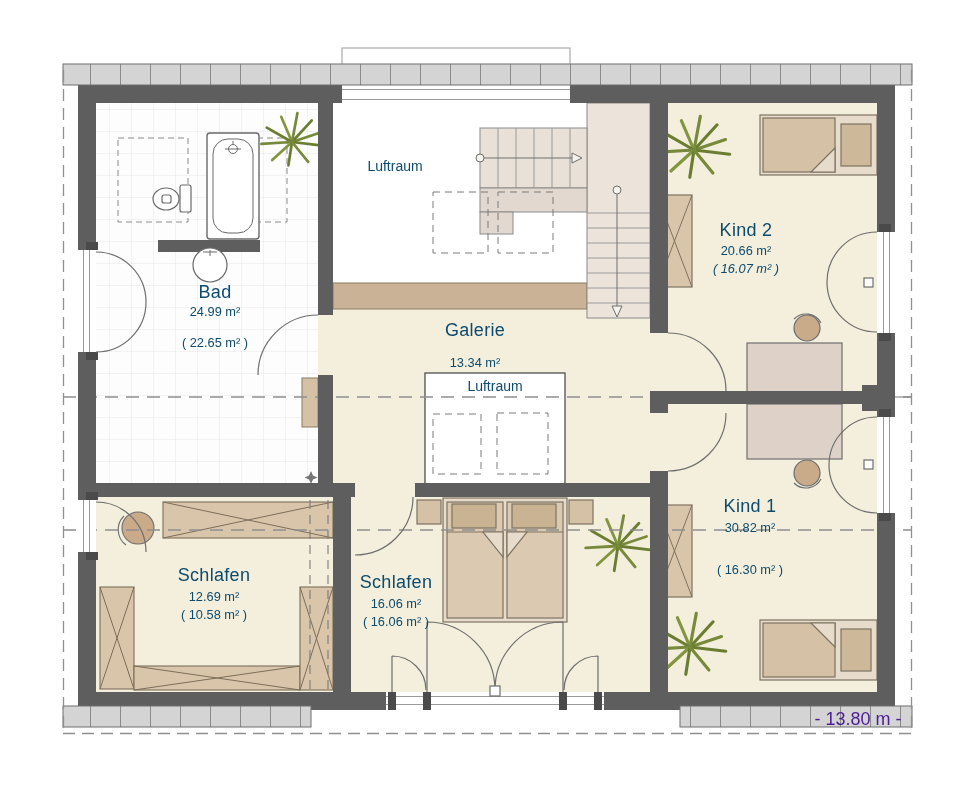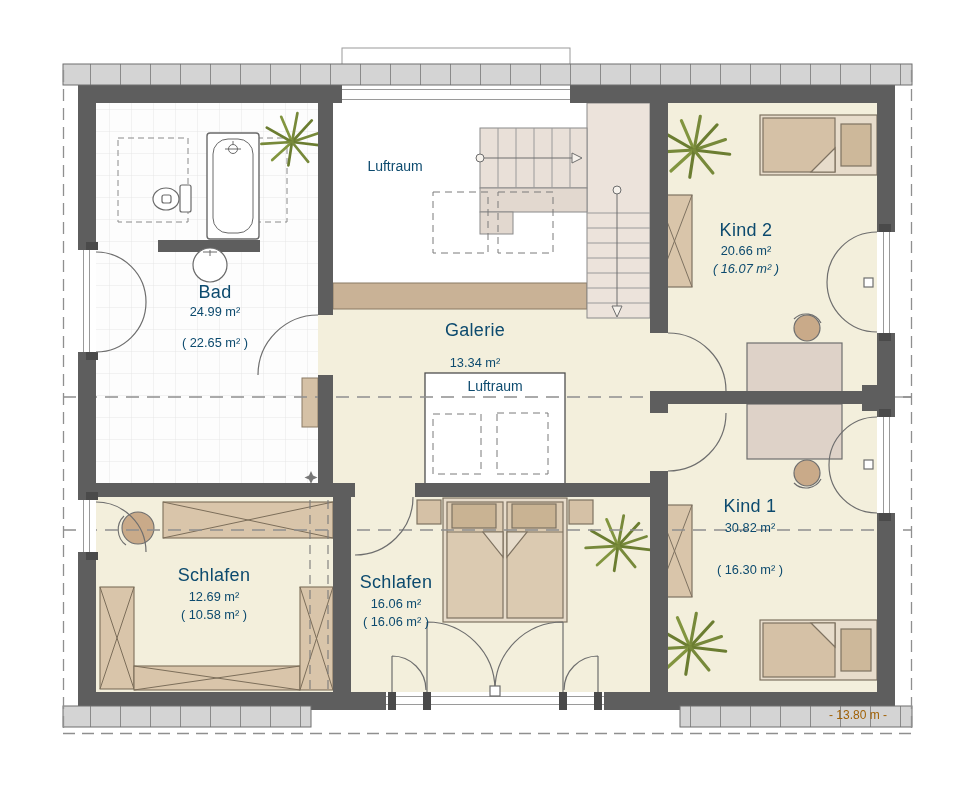--- a/index.html
+++ b/index.html
@@ -5,21 +5,21 @@
   html,body{margin:0;padding:0;background:#ffffff;}
   body{width:980px;height:805px;overflow:hidden;
        font-family:"Liberation Sans","DejaVu Sans",sans-serif;}
   .plan{position:relative;width:980px;height:805px;background:#ffffff;}
   .plan svg{position:absolute;left:0;top:0;}
   .lbl{position:absolute;text-align:center;color:#0c4a6e;line-height:1.15;
        white-space:nowrap;pointer-events:none;}
   .lbl-room{font-size:18px;letter-spacing:.3px;}
   .lbl-area{font-size:12.8px;}
   .lbl-small{font-size:14px;}
-  .lbl-dim{font-size:12px;color:#a16207;}
+  .lbl-dim{font-size:18px;color:#4c1d95;}
 </style>
 </head>
 <body>
 
 <div class="plan">
 
 <svg width="980" height="805" viewBox="0 0 980 805">
   <defs>
     <pattern id="tiles" width="22" height="22" patternUnits="userSpaceOnUse">
       <rect width="22" height="22" fill="#fdfdfd"></rect>

